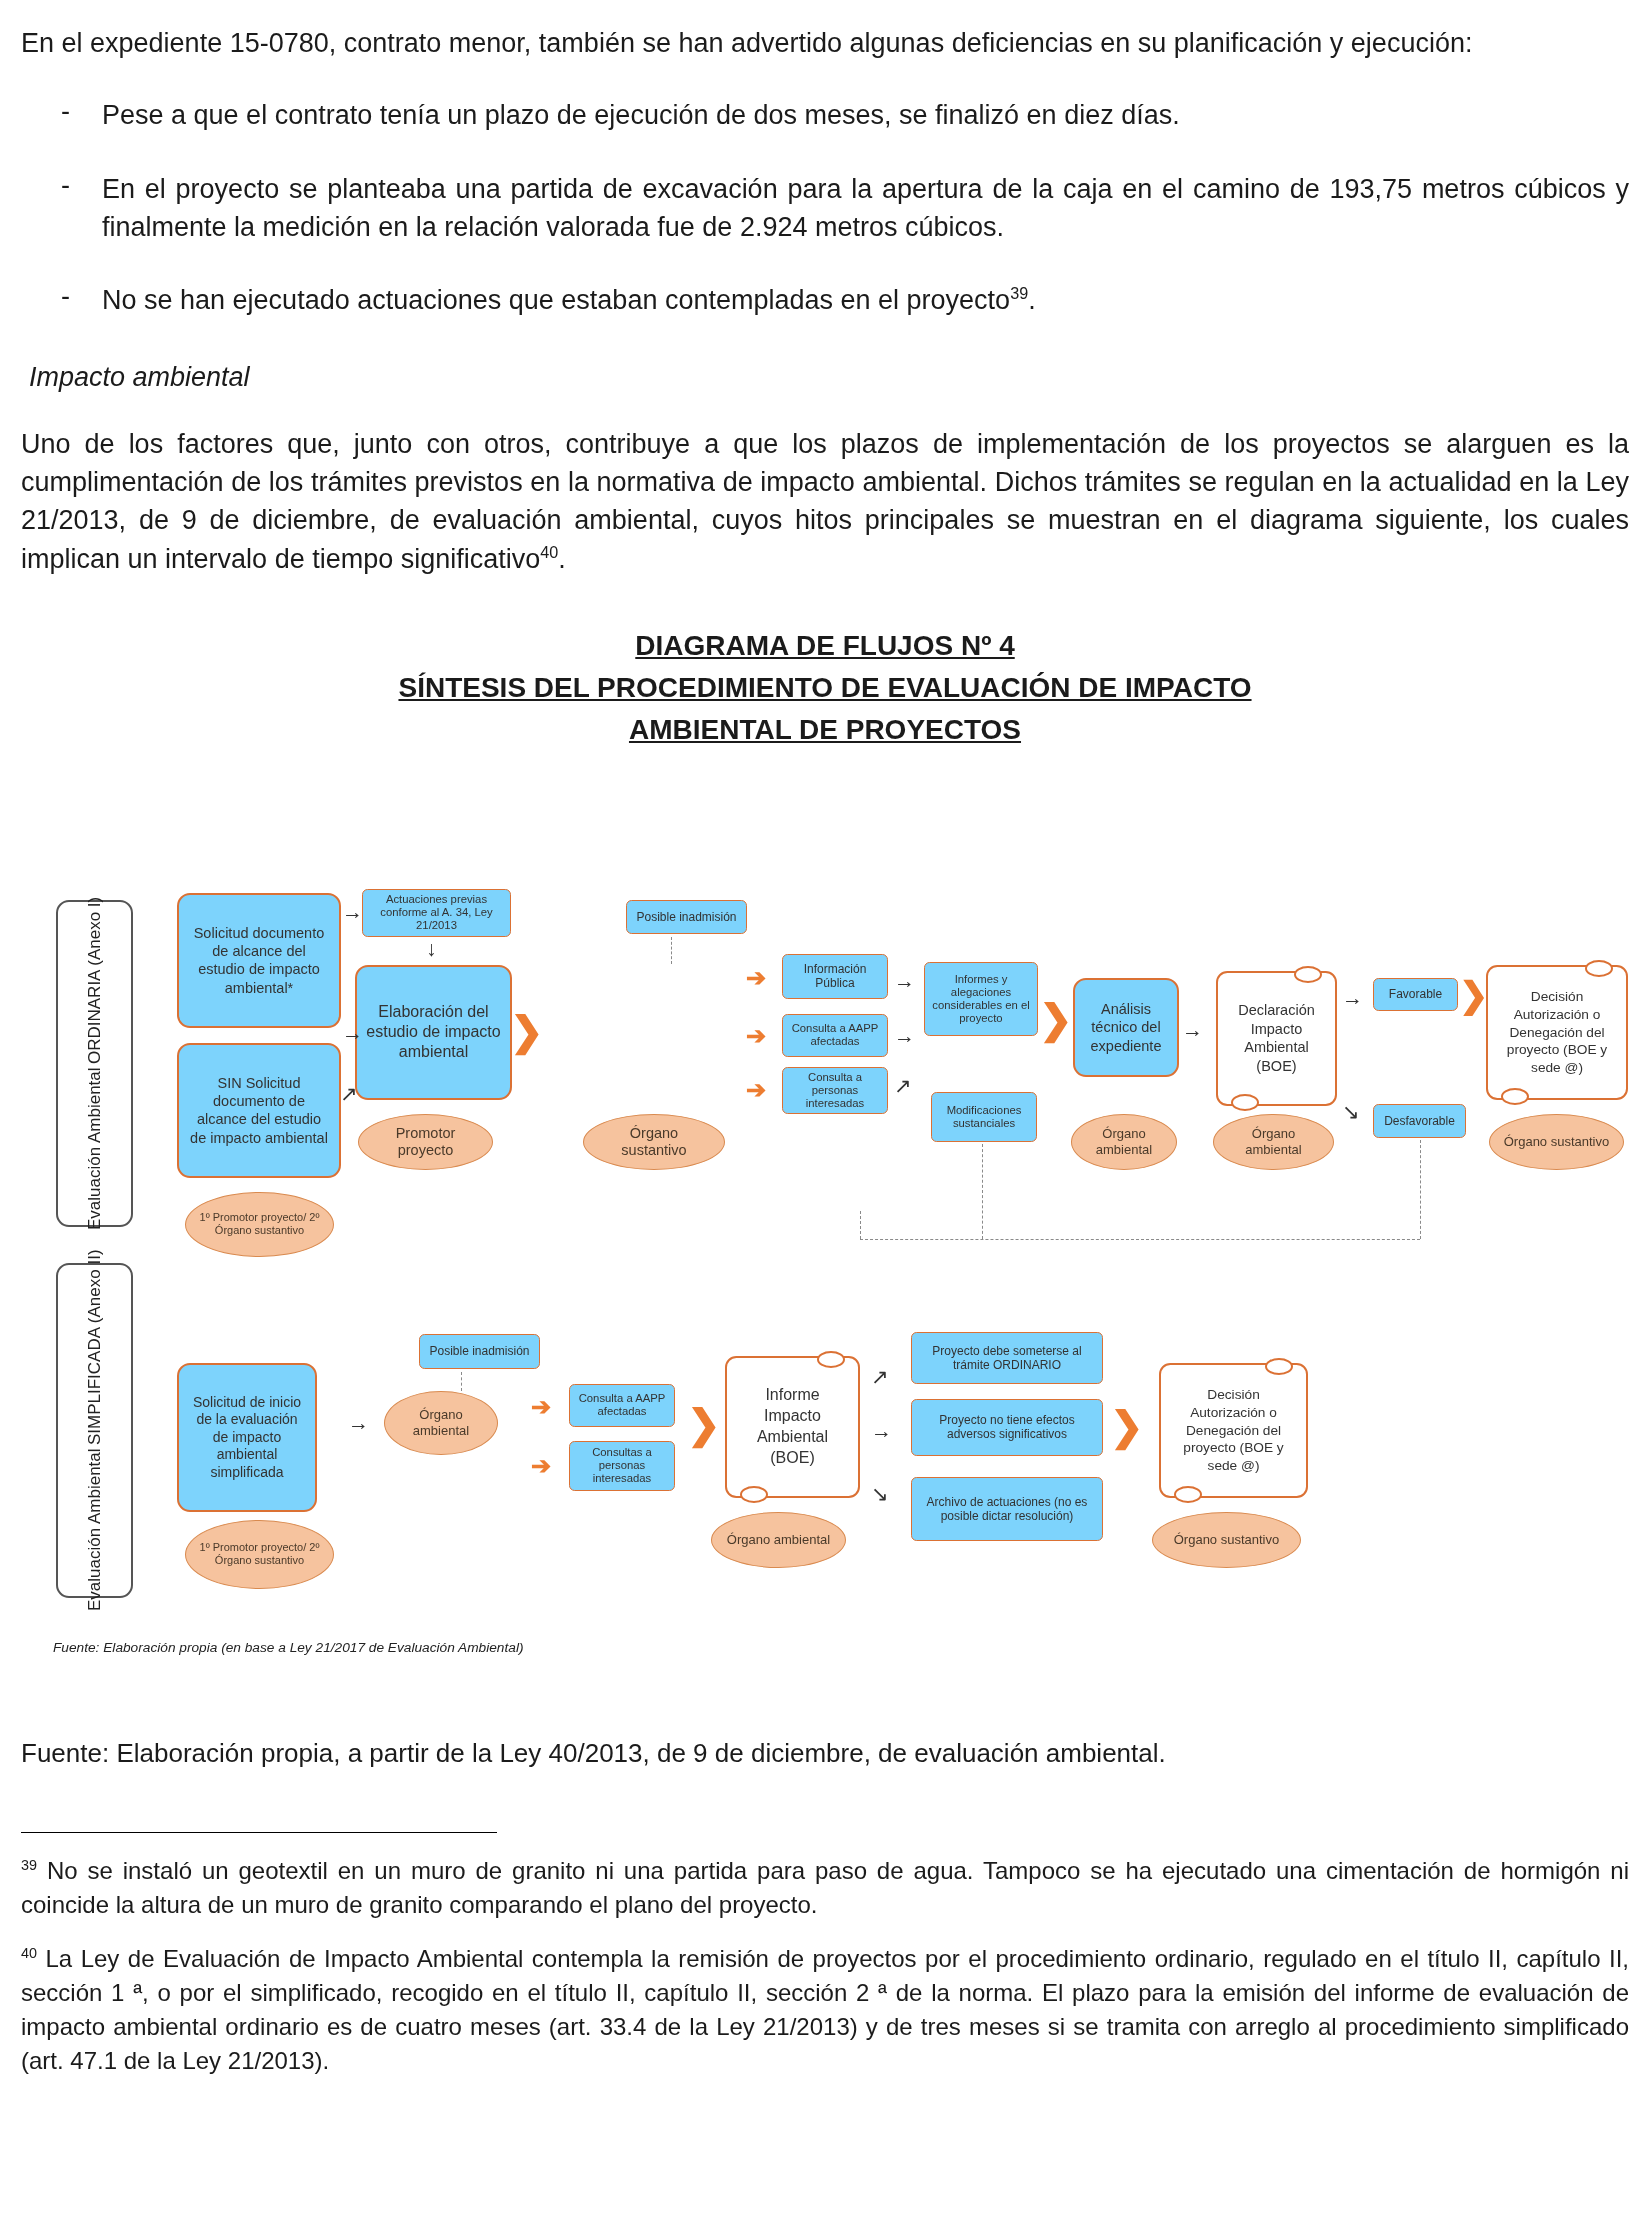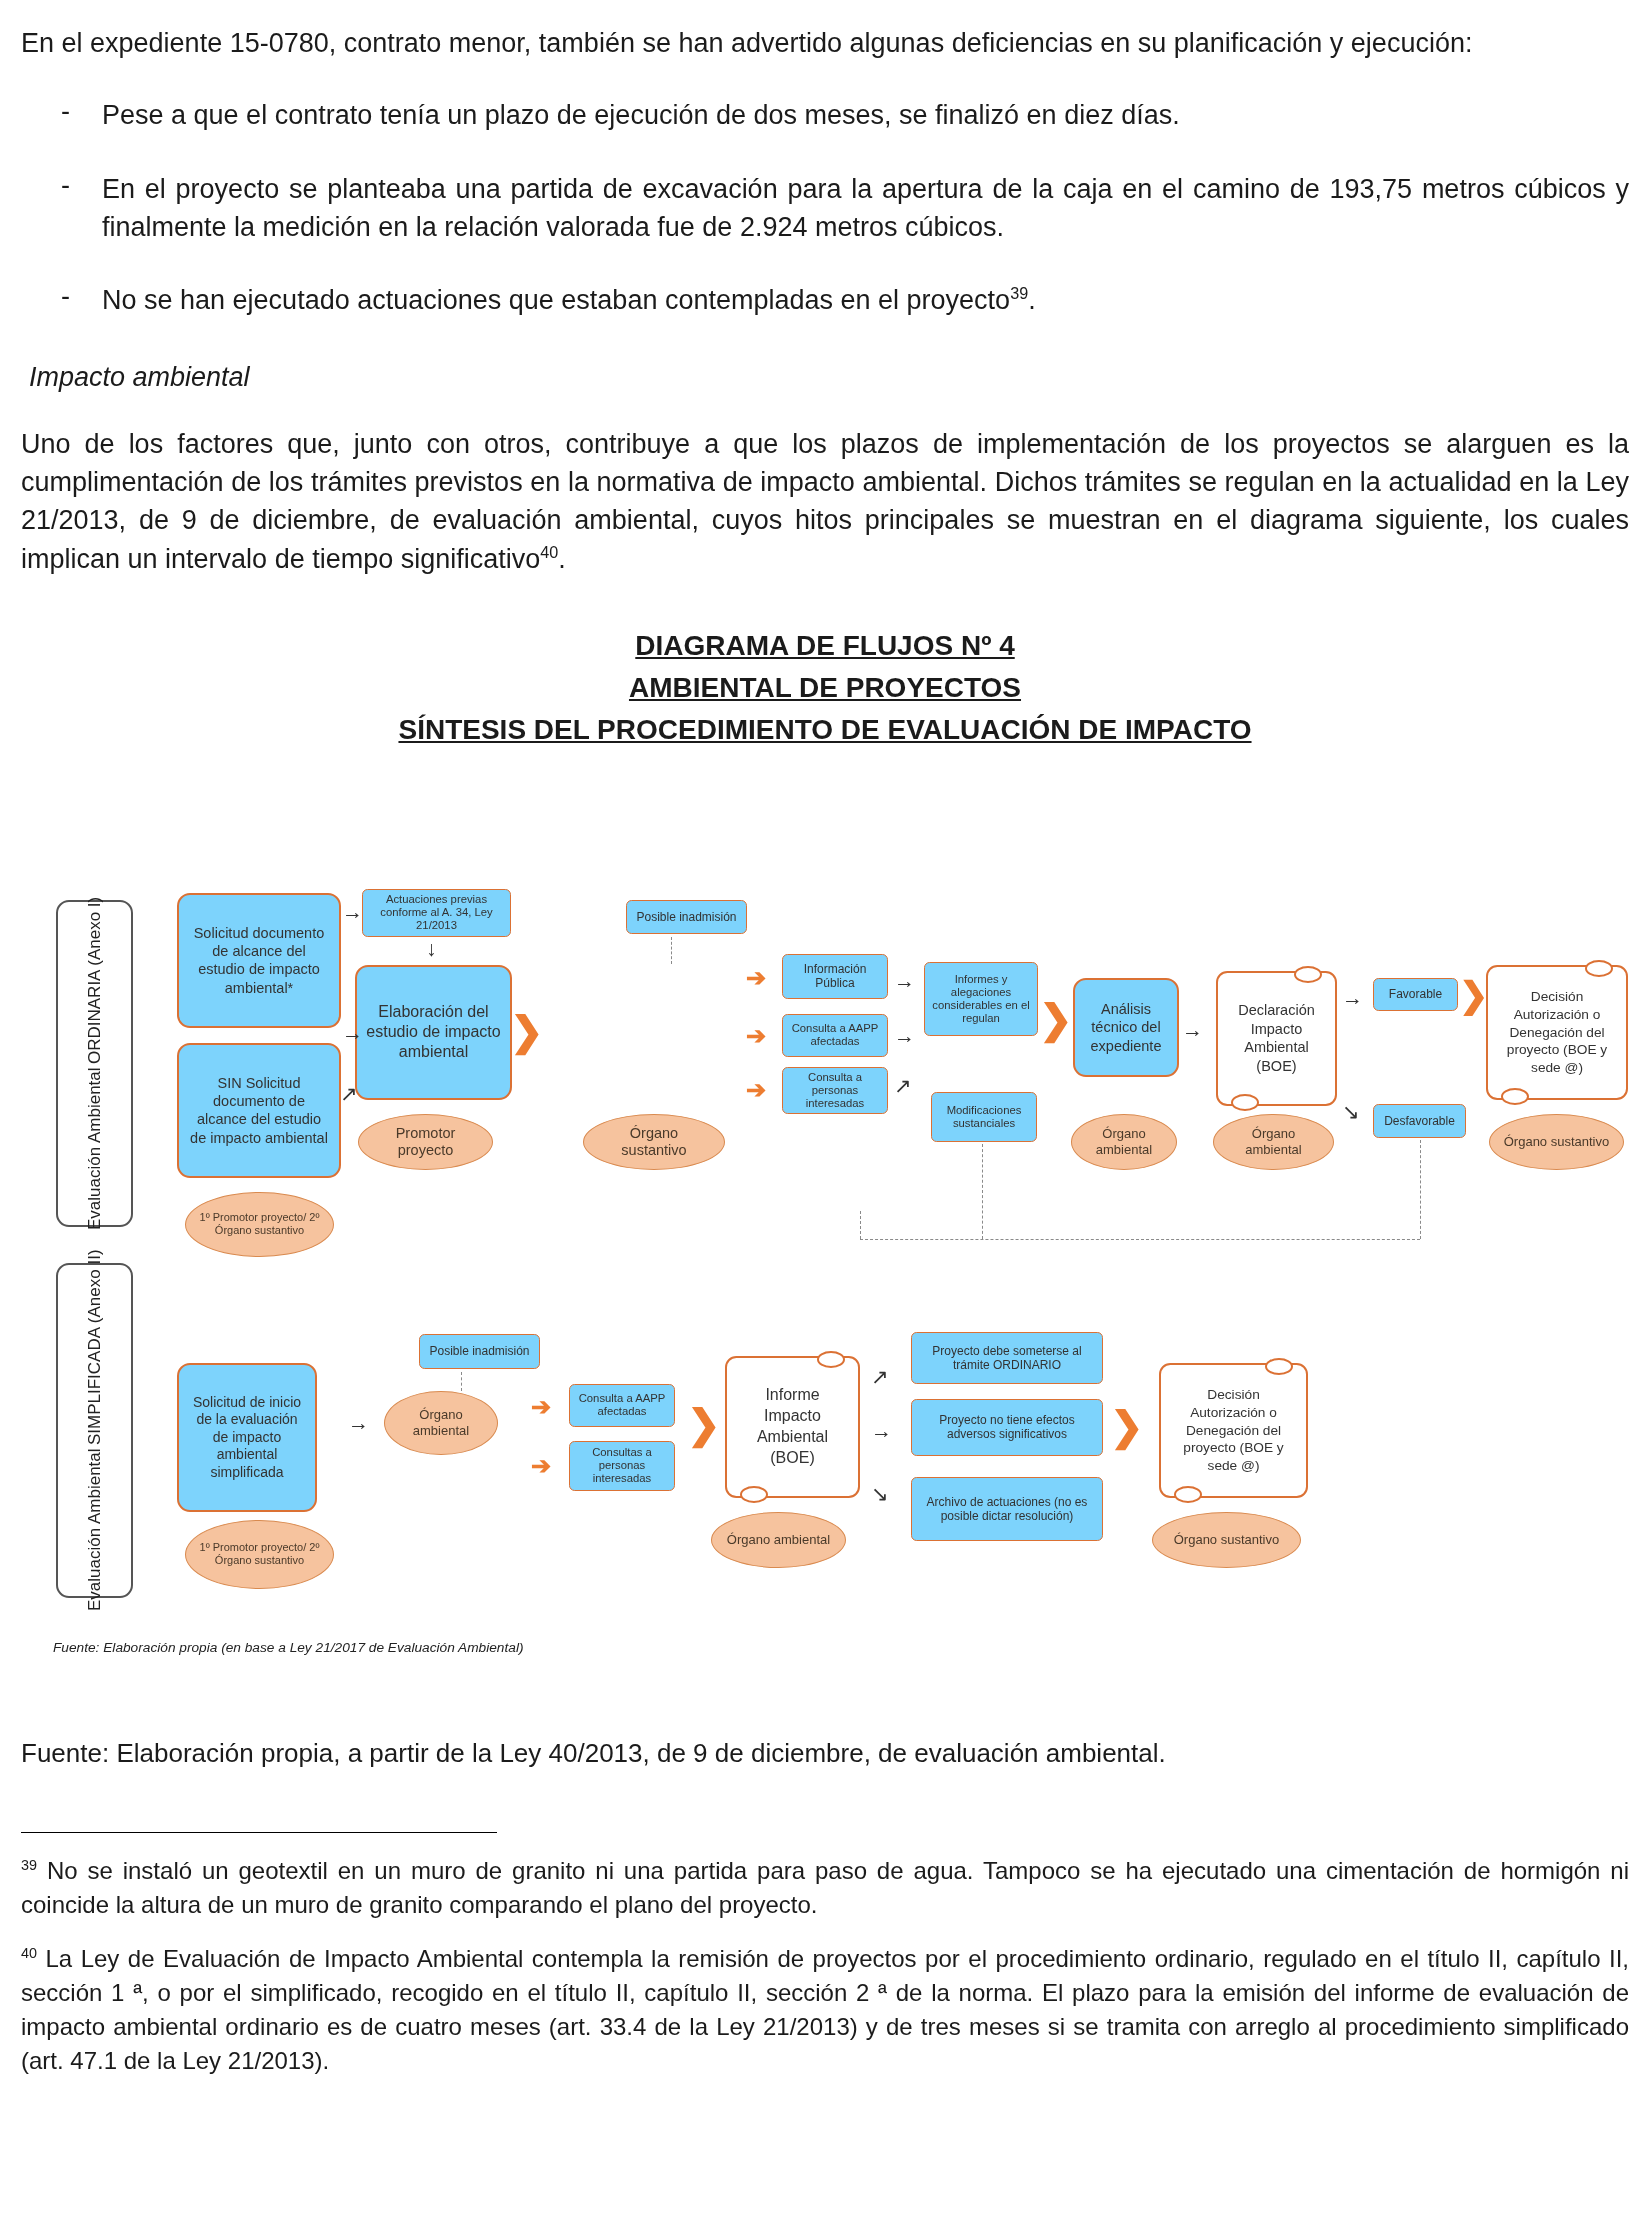--- a/index.html
+++ b/index.html
@@ -79,22 +79,22 @@
   </div>
 
   <p class="heading-italic">Impacto ambiental</p>
 
   <p class="para">
     <span>Uno de los factores que, junto con otros, contribuye a que los plazos de implementación de los proyectos se alarguen es la cumplimentación de los trámites previstos en la normativa de impacto ambiental. Dichos trámites se regulan en la actualidad en la Ley 21/2013, de 9 de diciembre, de evaluación ambiental, cuyos hitos principales se muestran en el diagrama siguiente, los cuales implican un intervalo de tiempo significativo</span><span class="sup">40</span><span>.</span>
   </p>
 
   <div class="titles">
     <div class="t">DIAGRAMA DE FLUJOS Nº 4</div>
+    <div class="t">SÍNTESIS DEL PROCEDIMIENTO DE EVALUACIÓN DE IMPACTO</div>
     <div class="t">AMBIENTAL DE PROYECTOS</div>
-    <div class="t">SÍNTESIS DEL PROCEDIMIENTO DE EVALUACIÓN DE IMPACTO</div>
   </div>
 
   <div class="diagram">
 
     <div class="lane" style="left:35px;top:28px;width:77px;height:327px;">
       <div class="lane-text">
         <div>Evaluación Ambiental</div>
         <div>ORDINARIA (Anexo I)</div>
       </div>
     </div>
@@ -108,21 +108,21 @@
     <div class="ellipse" style="left:337px;top:242px;width:135px;height:56px;">Promotor proyecto</div>
 
     <div class="nd small" style="left:605px;top:28px;width:121px;height:34px;">Posible inadmisión</div>
 
     <div class="ellipse" style="left:562px;top:242px;width:142px;height:56px;">Órgano sustantivo</div>
 
     <div class="nd small" style="left:761px;top:82px;width:106px;height:45px;">Información Pública</div>
     <div class="nd tiny" style="left:761px;top:142px;width:106px;height:43px;">Consulta a AAPP afectadas</div>
     <div class="nd tiny" style="left:761px;top:195px;width:106px;height:47px;">Consulta a personas interesadas</div>
 
-    <div class="nd tiny" style="left:903px;top:90px;width:114px;height:74px;">Informes y alegaciones considerables en el regulan</div>
+    <div class="nd tiny" style="left:903px;top:90px;width:114px;height:74px;">Informes y alegaciones considerables en el proyecto</div>
     <div class="nd tiny" style="left:910px;top:220px;width:106px;height:50px;">Modificaciones sustanciales</div>
 
     <div class="nd" style="left:1052px;top:106px;width:106px;height:99px;font-size:14.5px;">Análisis técnico del expediente</div>
     <div class="ellipse" style="left:1050px;top:242px;width:106px;height:56px;font-size:13px;">Órgano ambiental</div>
 
     <div class="scroll" style="left:1195px;top:99px;width:121px;height:135px;font-size:14.5px;">Declaración Impacto Ambiental (BOE)</div>
     <div class="ellipse" style="left:1192px;top:242px;width:121px;height:56px;font-size:13px;">Órgano ambiental</div>
 
     <div class="nd small" style="left:1352px;top:106px;width:85px;height:33px;">Favorable</div>
     <div class="nd small" style="left:1352px;top:232px;width:93px;height:34px;">Desfavorable</div>

